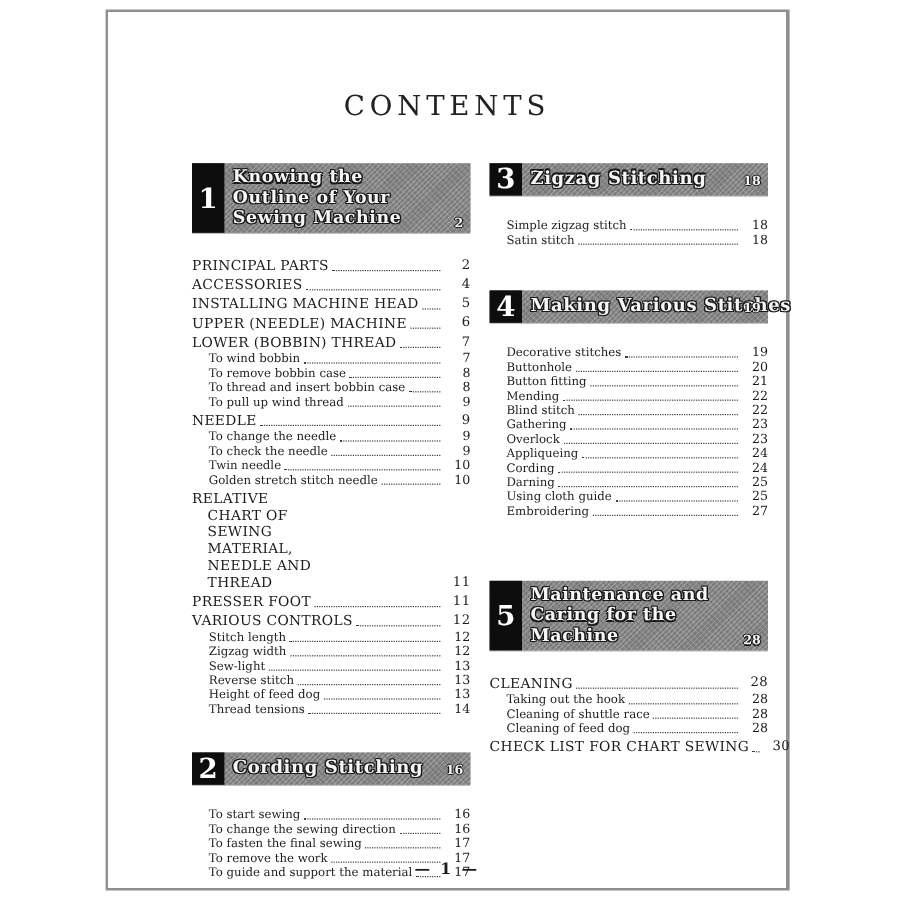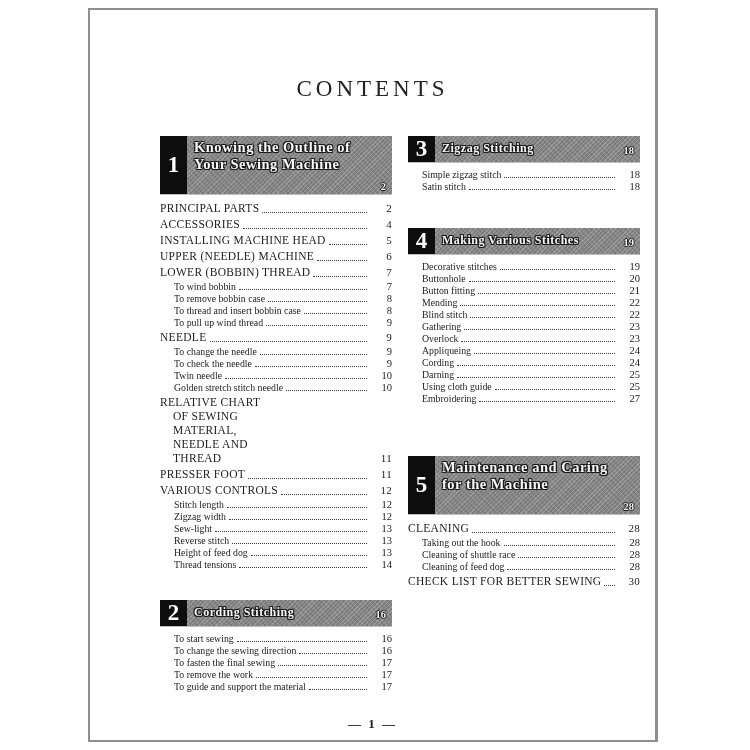--- a/index.html
+++ b/index.html
@@ -10,21 +10,21 @@
     --border: #8f8f8f;
   }
   * { box-sizing: border-box; }
   html, body {
     margin: 0; padding: 0;
     width: 750px; height: 750px;
     background: #ffffff;
     font-family: "DejaVu Serif", "Liberation Serif", serif;
     color: var(--text);
   }
-  .stage { position: relative; width: 750px; height: 750px; font-family: Liberation Serif, serif; }
+  .stage { position: relative; width: 750px; height: 750px; }
 
   .page-frame {
     position: absolute;
     left: 88px; top: 8px;
     width: 570px; height: 734px;
     border: 2px solid var(--border);
     border-right-width: 3px;
     background: #fff;
   }
 
@@ -58,43 +58,43 @@
   }
   .num-box {
     flex: 0 0 27px;
     background: var(--number-box-bg);
     color: #fff;
     display: flex; align-items: center; justify-content: center;
     font-size: 23px; font-weight: bold;
   }
   .banner-title {
     flex: 1;
-    padding: 3px 24px 21px 7px;
+    padding: 3px 24px 4px 7px;
     color: var(--banner-text);
     font-weight: bold;
     font-size: 14.5px;
     line-height: 17px;
     letter-spacing: 0.5px;
     text-shadow:
       -1px 0 0 #1b1b1b, 1px 0 0 #1b1b1b, 0 -1px 0 #1b1b1b, 0 1px 0 #1b1b1b,
       -1px -1px 0 #1b1b1b, 1px 1px 0 #1b1b1b, -1px 1px 0 #1b1b1b, 1px -1px 0 #1b1b1b;
   }
-  .banner.single .banner-title { white-space: nowrap; font-size: 12px; padding-top: 4px; padding-bottom: 5px; }
+  .banner.single .banner-title { white-space: nowrap; font-size: 15px; padding-top: 4px; padding-bottom: 5px; }
   .banner-page {
     position: absolute;
     right: 6px; bottom: 2px;
     color: var(--banner-text);
     font-weight: bold;
     font-size: 10.5px;
     text-shadow:
       -1px 0 0 #1b1b1b, 1px 0 0 #1b1b1b, 0 -1px 0 #1b1b1b, 0 1px 0 #1b1b1b;
   }
   .banner.single .banner-page { bottom: 6px; }
 
-  .entries { margin-top: 7px; }
+  .entries { margin-top: 20px; }
   .row { display: flex; align-items: flex-end; }
   .row-main {
     font-size: 11.5px;
     line-height: 14px;
     margin: 2px 0;
     letter-spacing: 0.3px;
   }
   .row-sub {
     font-size: 9.8px;
     line-height: 11px;
@@ -402,21 +402,21 @@
               <span class="label">Cleaning of shuttle race</span>
               <span class="leader"></span>
               <span class="pg">28</span>
             </div>
             <div class="row row-sub">
               <span class="label">Cleaning of feed dog</span>
               <span class="leader"></span>
               <span class="pg">28</span>
             </div>
             <div class="row row-main">
-              <span class="label">CHECK LIST FOR BETTER SEWING</span>
+              <span class="label">CHECK LIST FOR CHART SEWING</span>
               <span class="leader"></span>
               <span class="pg">30</span>
             </div>
           </div>
         </section>
       </div>
     <div class="page-num">— 1 —</div>
   </div>
 </div>
 

